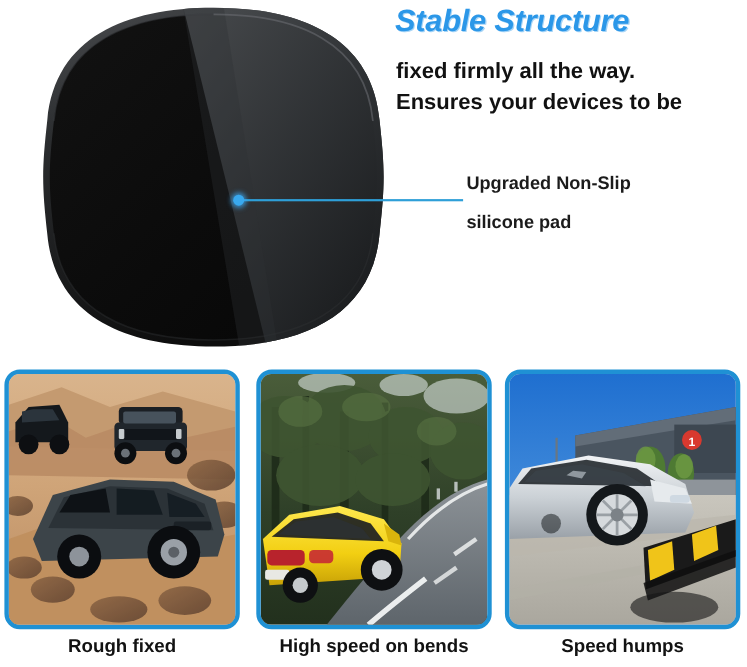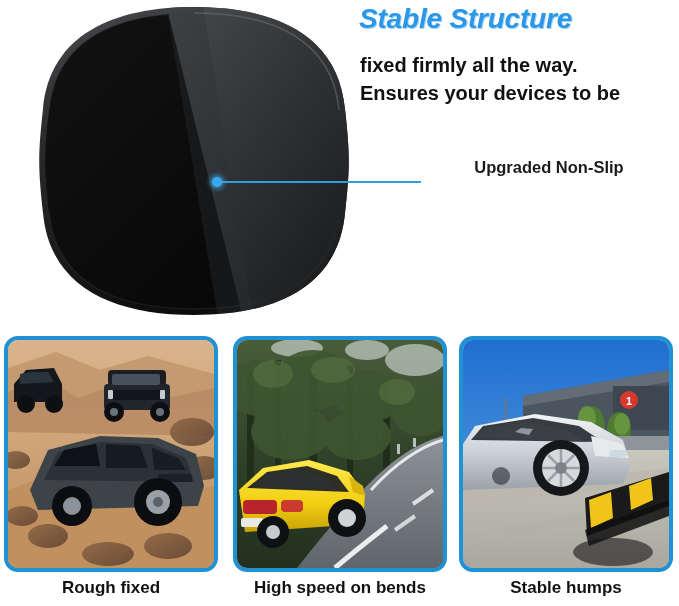--- a/index.html
+++ b/index.html
@@ -70,21 +70,20 @@
   #subhead div { white-space: nowrap; }
 
   #callout-label {
     position: absolute;
     left: 424px; top: 150px;
     width: 250px;
     font-size: 16.5px;
     font-weight: bold;
     line-height: 2.15;
     color: #1b1b1b;
-    text-align: center;
   }
   #callout-label div { white-space: nowrap; }
 
   
   #strip {
     position: absolute;
     left: 0; top: 336px;
     width: 679px; height: 240px;
   }
   .panel {
@@ -184,20 +183,21 @@
 
   <div id="headline">Stable Structure</div>
 
   <div id="subhead">
     <div>fixed firmly all the way.</div>
     <div>Ensures your devices to be</div>
   </div>
 
   <div id="callout-label">
     <div>Upgraded Non-Slip</div>
+    <div>silicone pad</div>
   </div>
 </div>
 
 <div id="strip">
 
   <div class="panel" id="panel-1">
     <svg viewBox="0 0 206 228" preserveAspectRatio="xMidYMid slice" xmlns="http://www.w3.org/2000/svg">
       <defs>
         <linearGradient id="sand" x1="0" y1="0" x2="0" y2="1">
           <stop offset="0%" stop-color="#d9b48c"></stop>
@@ -405,13 +405,13 @@
         <path d="M166,146 L188,138 L190,160 L168,170 Z" fill="#f0c419"></path>
         <path d="M122,190 L206,160 L206,176 L126,206 Z" fill="#0f0f0f" opacity=".85"></path>
         <ellipse cx="150" cy="212" rx="40" ry="14" fill="#151515" opacity=".6"></ellipse>
       </g>
     </svg>
   </div>
 </div>
 
 <div class="caption" id="caption-1">Rough fixed</div>
 <div class="caption" id="caption-2">High speed on bends</div>
-<div class="caption" id="caption-3">Stable humps</div>
+<div class="caption" id="caption-3">Speed humps</div>
 
 </body></html>

